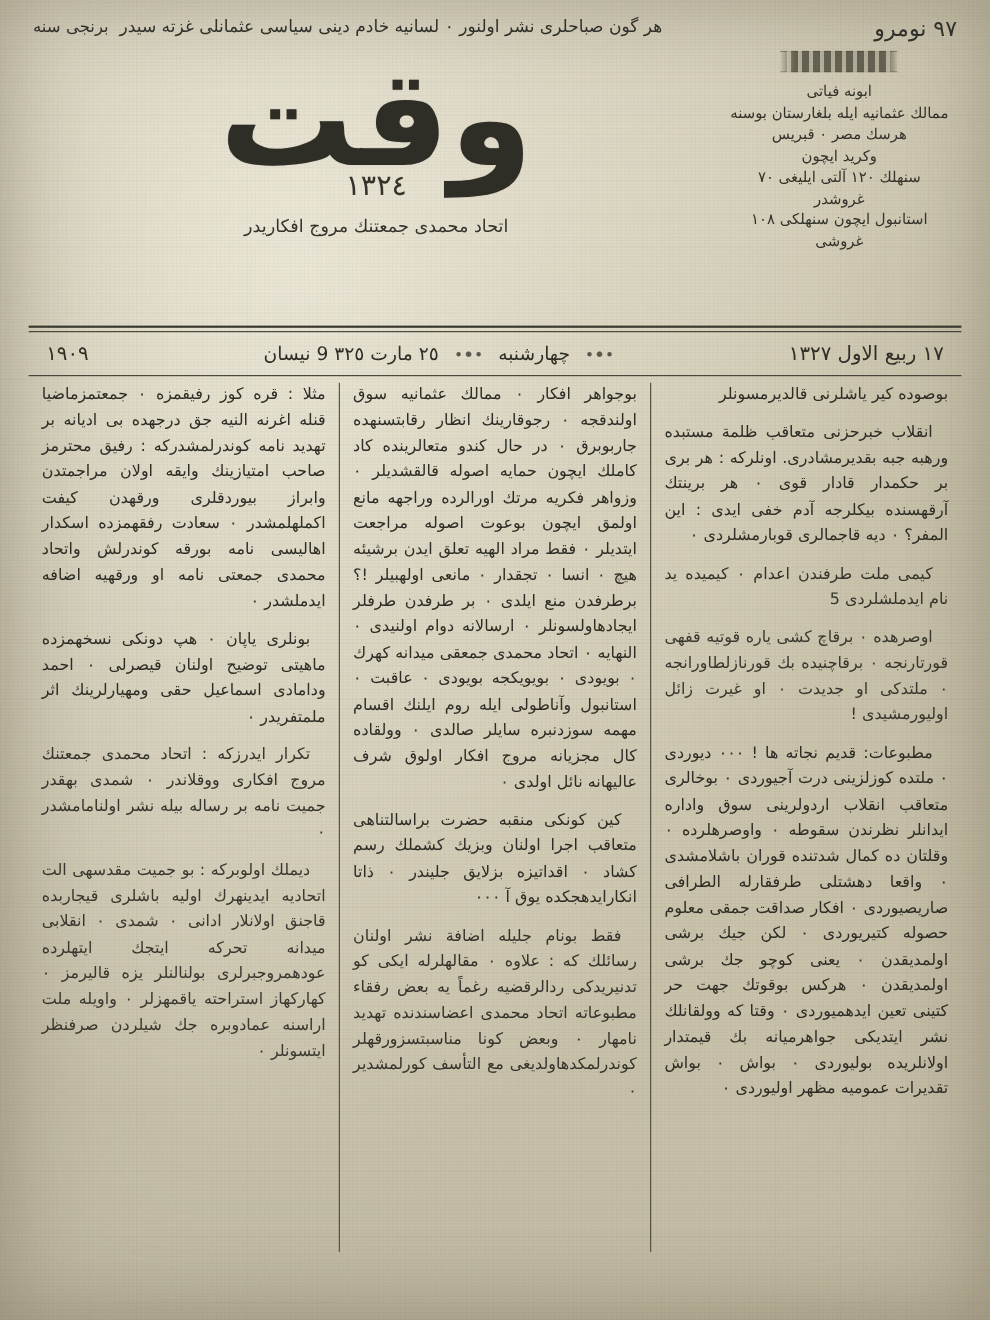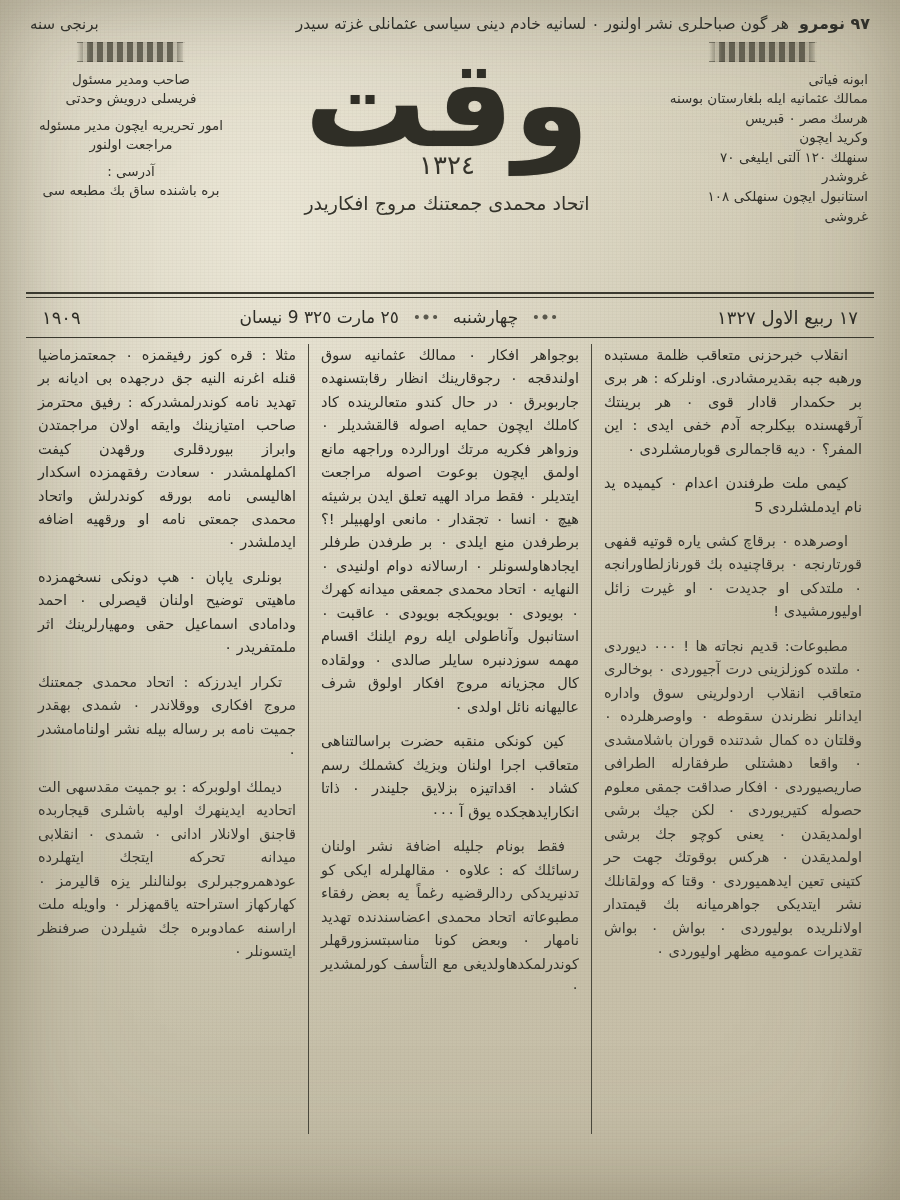--- a/index.html
+++ b/index.html
@@ -60,28 +60,28 @@
     align-items: flex-start;
     justify-content: space-between;
     direction: rtl;
     font-family: "DejaVu Sans", sans-serif;
     font-size: 15px;
     color: #30302a;
     letter-spacing: 0;
     padding: 0 4px;
   }
   .issue-no {
-    font-size: 16px;
-    font-weight: bold;
+    font-size: 20px;
+    font-weight: normal;
     white-space: nowrap;
     padding-top: 2px;
   }
   .strip-mid {
     flex: 1;
-    text-align: right;
+    text-align: left;
     font-size: 15.5px;
     line-height: 1.2;
     padding: 3px 10px 0 10px;
     white-space: nowrap;
     overflow: hidden;
   }
   .strip-right {
     font-size: 15px;
     white-space: nowrap;
     padding-top: 3px;
@@ -98,21 +98,21 @@
     height: 250px;
   }
   .mast-side {
     width: 210px;
     text-align: center;
     font-size: 13.5px;
     line-height: 1.45;
     color: #33322b;
     direction: rtl;
   }
-  .mast-side.left { text-align: right; padding-right: 6px;}
+  .mast-side.left { text-align: center; padding-right: 6px;}
   .mast-side.right { text-align: center; }
   .ornament {
     display: block;
     margin: 6px auto 8px auto;
     width: 108px;
     height: 18px;
     background:
       linear-gradient(90deg, rgba(60,58,45,0) 0%, rgba(60,58,45,0.85) 12%, rgba(60,58,45,0.85) 88%, rgba(60,58,45,0) 100%);
     -webkit-mask-image: repeating-linear-gradient(90deg, #000 0 6px, rgba(0,0,0,0.25) 6px 10px);
     mask-image: repeating-linear-gradient(90deg, #000 0 6px, rgba(0,0,0,0.25) 6px 10px);
@@ -141,21 +141,21 @@
   }
   .logo-year {
     font-size: 26px;
     letter-spacing: 2px;
     margin-top: -18px;
     color: #34332b;
     direction: rtl;
   }
   .motto {
     margin-top: 12px;
-    font-size: 19px;
+    font-size: 16px;
     direction: rtl;
     color: #34332b;
   }
 
   
   .rule-double {
     border-top: 2px solid #3a392f;
     border-bottom: 1px solid #3a392f;
     height: 3px;
     margin: 6px 0 0 0;
@@ -241,51 +241,41 @@
         <span class="side-line">استانبول ایچون سنهلكی ١٠٨</span>
         <span class="side-line">غروشی</span>
       </div>
 
       <div class="mast-center">
         <div class="logo">وقت</div>
         <div class="logo-year">١٣٢٤</div>
         <div class="motto">اتحاد محمدی جمعتنك مروج افكاریدر</div>
       </div>
 
-      <div class="mast-side right">
-        <span class="ornament"></span>
-        <span class="side-line">صاحب ومدیر مسئول</span>
-        <span class="side-line">فریسلی درویش وحدتی</span>
-        <div class="side-gap"></div>
-        <span class="side-line">امور تحریریه ایچون مدیر مسئوله</span>
-        <span class="side-line">مراجعت اولنور</span>
-        <div class="side-gap"></div>
-        <span class="side-line">آدرسی :</span>
-        <span class="side-line">بره باشنده ساق بك مطبعه سی</span>
-      </div>
     </div>
 
     <div class="rule-double"></div>
 
     <div class="date-bar">
       <div class="seg">١٧ ربیع الاول ١٣٢٧</div>
       <div class="mid">
         <span class="flourish"></span>
         <span>چهارشنبه</span>
         <span class="flourish"></span>
         <span>٢٥ مارت ٣٢٥ 9 نیسان</span>
       </div>
       <div class="seg">١٩٠٩</div>
     </div>
 
     <div class="rule-single"></div>
 
     <div class="columns">
 
       <div class="col">
+        <p>بوصوده كیر یاشلرنی قالدیرمسونلر</p>
         <p class="indent">انقلاب خبرحزنی متعاقب ظلمة مستبده ورهبه جبه بقدیرمشادری. اونلركه : هر بری بر حكمدار قادار قوی ٠ هر برینتك آرقهسنده بیكلرجه آدم خفی ایدی : این المفر؟ ٠ دیه قاجمالری قوبارمشلردی ٠</p>
         <p class="indent">كیمی ملت طرفندن اعدام ٠ كیمیده ید نام ایدملشلردی 5</p>
         <p class="indent">اوصرهده ٠ برقاچ كشی یاره قوتیه قفهی قورتارنجه ٠ برقاچنیده بك قورنازلطاورانجه ٠ ملتدكی او جدیدت ٠ او غیرت زائل اولیورمشیدی !</p>
         <p class="indent">مطبوعات: قدیم نجاته ها ! ٠٠٠ دیوردی ٠ ملتده كوزلزینی درت آجیوردی ٠ بوخالری متعاقب انقلاب اردولرینی سوق واداره ایدانلر نظرندن سقوطه ٠ واوصرهلرده ٠ وقلتان ده كمال شدتنده قوران باشلامشدی ٠ واقعا دهشتلی طرفقارله الطرافی صاریصیوردی ٠ افكار صداقت جمقی معلوم حصوله كتیریوردی ٠ لكن جیك برشی اولمدیقدن ٠ یعنی كوچو جك برشی اولمدیقدن ٠ هركس بوقوتك جهت حر كتینی تعین ایدهمیوردی ٠ وقتا كه وولقانلك نشر ایتدیكی جواهرمیانه بك قیمتدار اولانلریده بولیوردی ٠ بواش ٠ بواش تقدیرات عمومیه مظهر اولیوردی ٠</p>
       </div>
 
       <div class="col">
         <p>بوجواهر افكار ٠ ممالك عثمانیه سوق اولندقجه ٠ رجوقارینك انظار رقابتسنهده جاربوبرق ٠ در حال كندو متعالرینده كاد كاملك ایچون حمایه اصوله قالقشدیلر ٠ وزواهر فكریه مرتك اورالرده وراجهه مانع اولمق ایچون بوعوت اصوله مراجعت ایتدیلر ٠ فقط مراد الهیه تعلق ایدن برشیئه هیچ ٠ انسا ٠ تجقدار ٠ مانعی اولهبیلر !؟ برطرفدن منع ایلدی ٠ بر طرفدن طرفلر ایجادهاولسونلر ٠ ارسالانه دوام اولنیدی ٠ النهایه ٠ اتحاد محمدی جمعقی میدانه كهرك ٠ بویودی ٠ بویویكجه بویودی ٠ عاقبت ٠ استانبول وآناطولی ایله روم ایلنك اقسام مهمه سوزدنبره سایلر صالدی ٠ وولقاده كال مجزیانه مروج افكار اولوق شرف عالیهانه نائل اولدی ٠</p>
         <p class="indent">كین كونكی منقبه حضرت براسالتناهی متعاقب اجرا اولنان وبزیك كشملك رسم كشاد ٠ اقداتیزه بزلایق جلیندر ٠ ذاتا انكارایدهجكده یوق آ ٠٠٠</p>
         <p class="indent">فقط بونام جلیله اضافة نشر اولنان رسائلك كه : علاوه ٠ مقالهلرله ایكی كو تدنیریدكی ردالرقضیه رغماً یه بعض رفقاء مطبوعاته اتحاد محمدی اعضاسندنده تهدید نامهار ٠ وبعض كونا مناسبتسزورقهلر كوندرلمكدهاولدیغی مع التأسف كورلمشدیر ٠</p>

